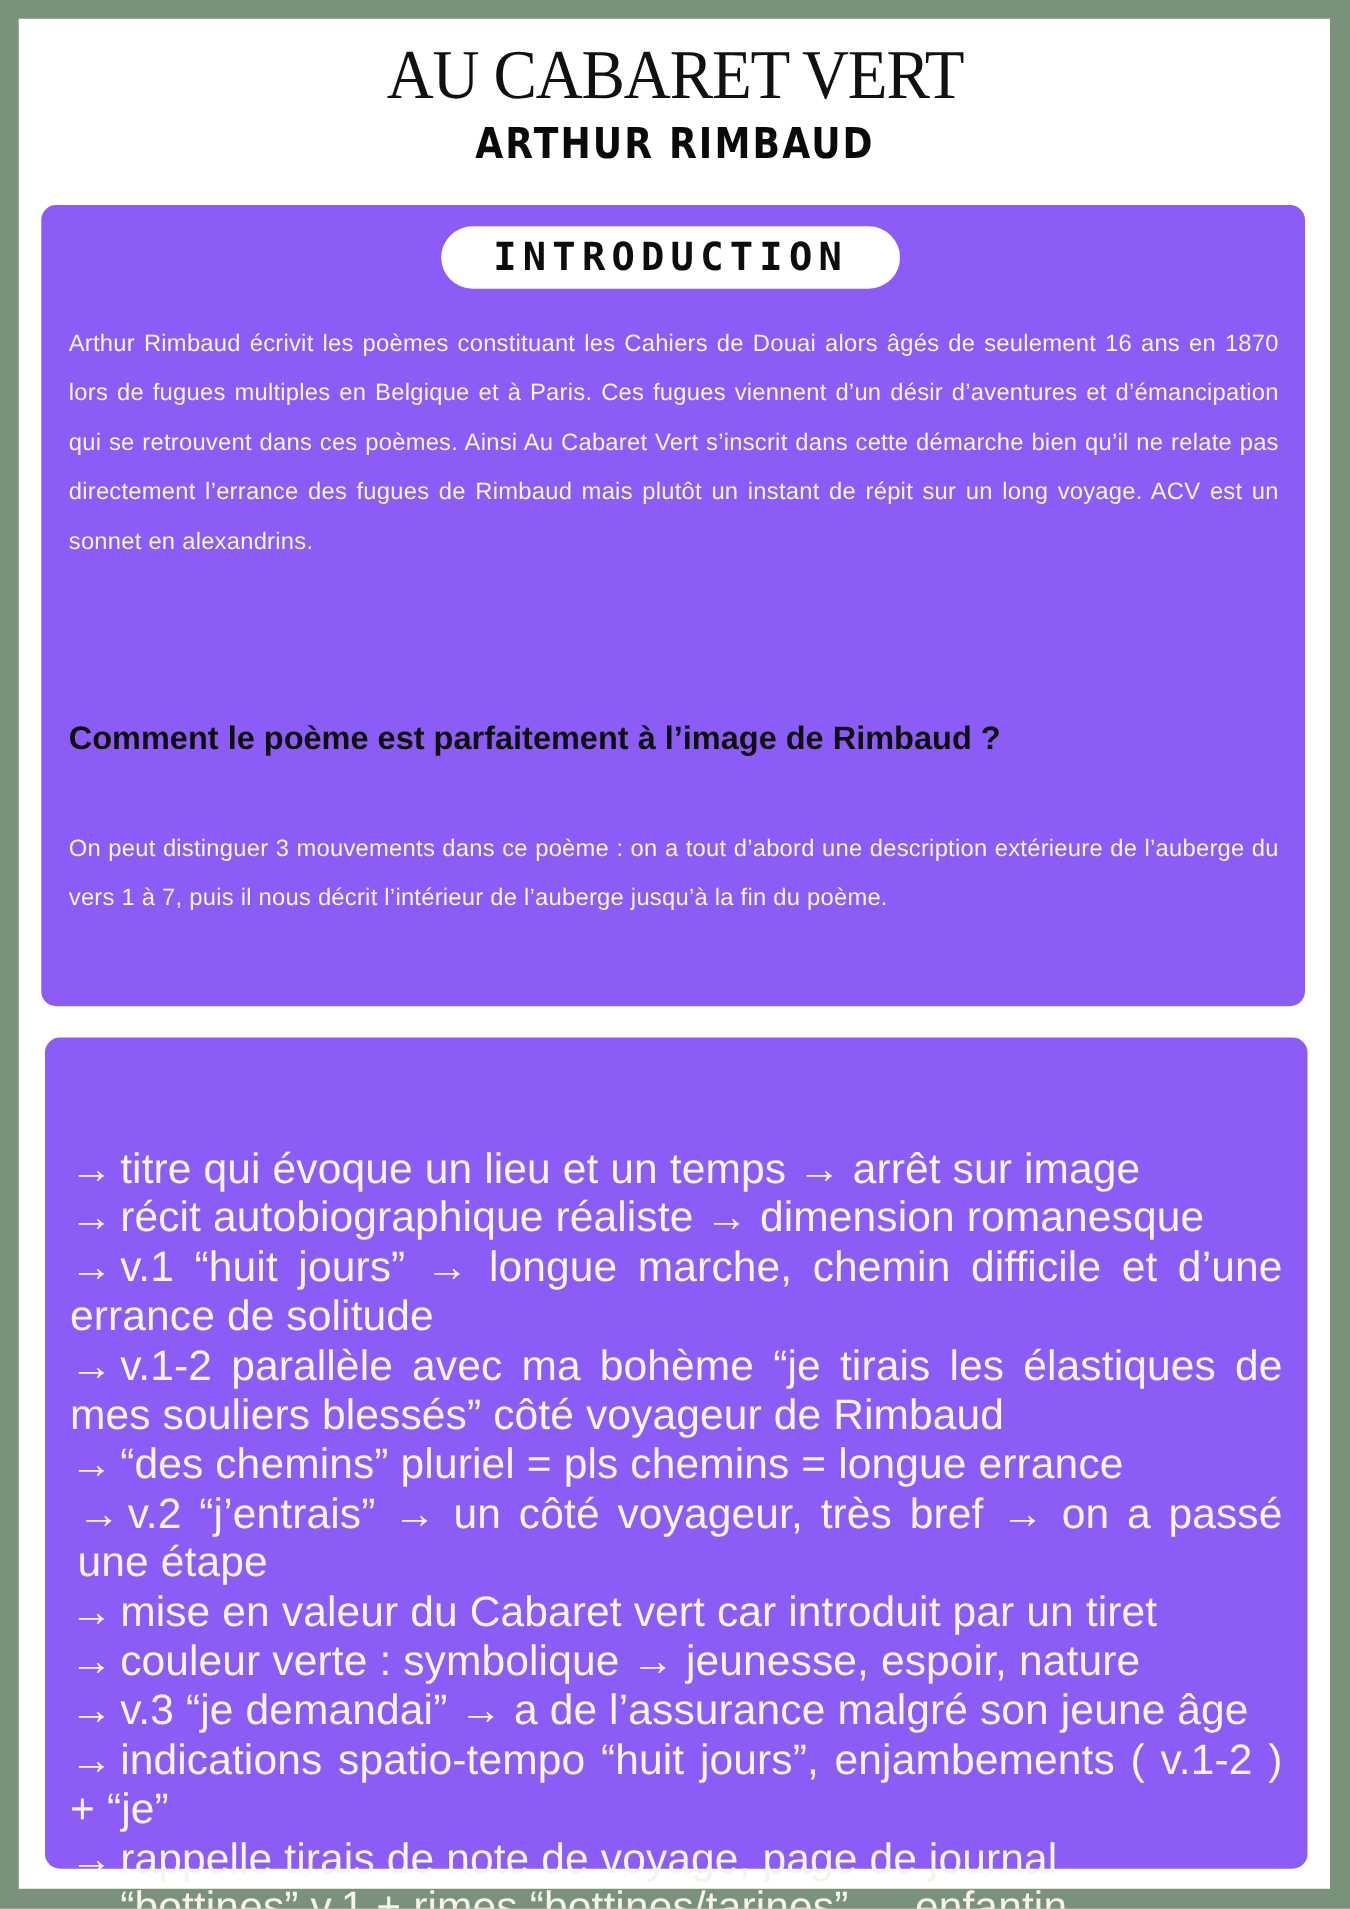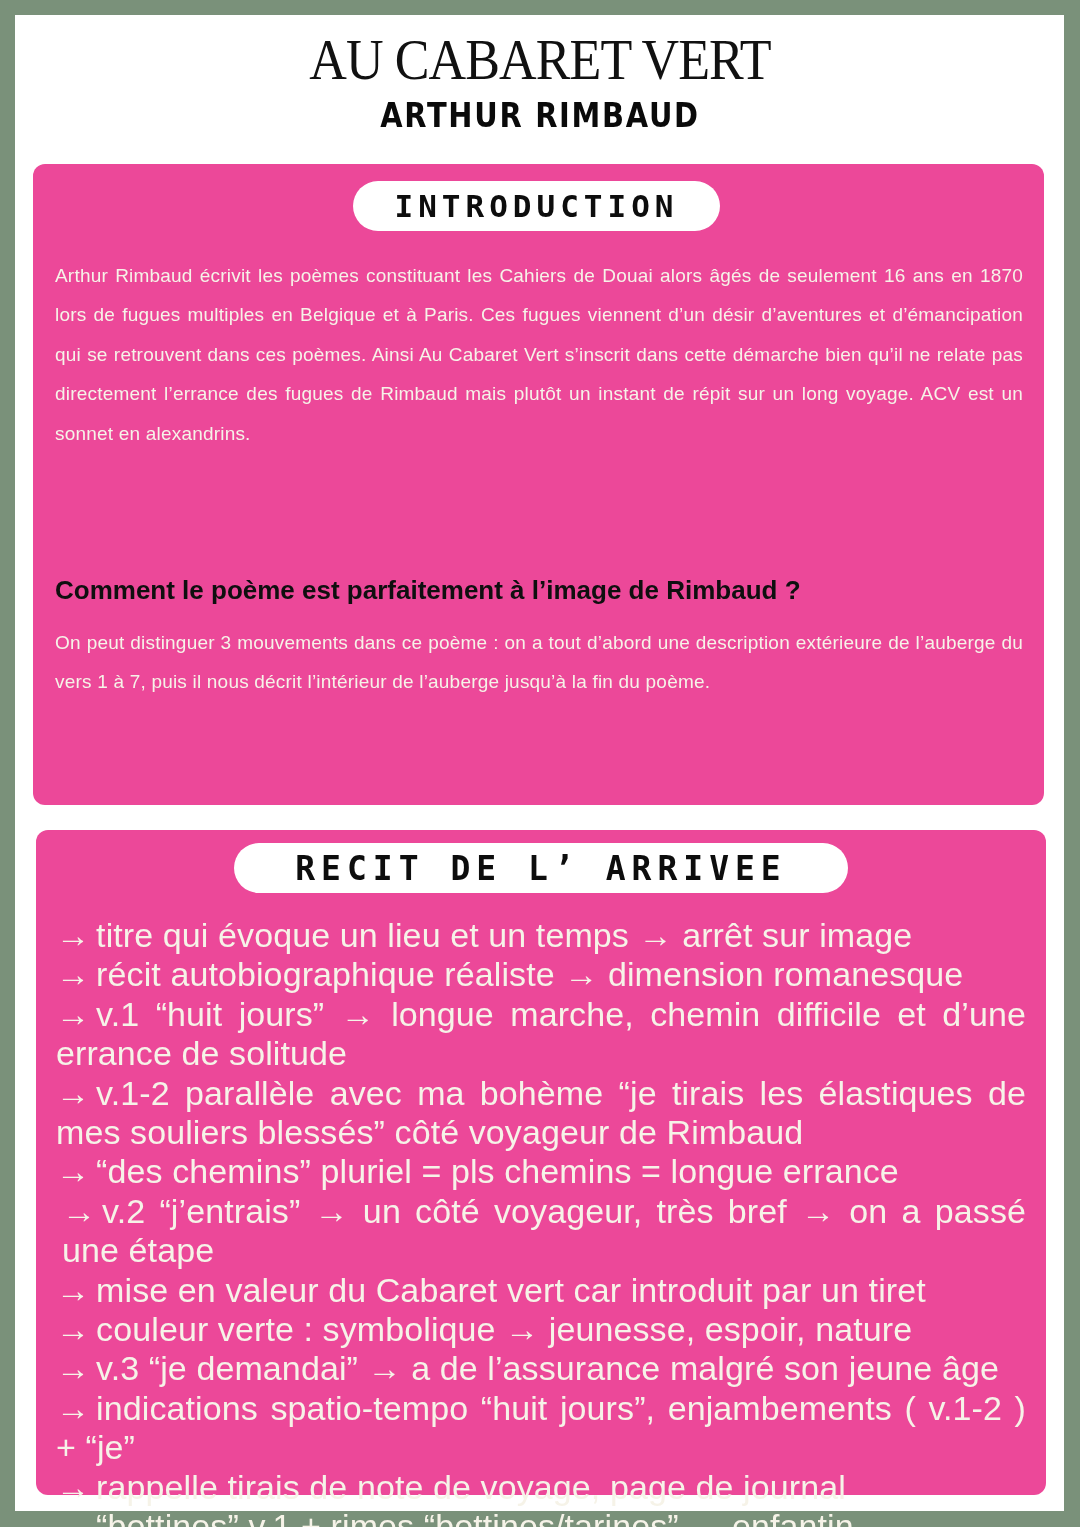--- a/index.html
+++ b/index.html
@@ -46,21 +46,21 @@
       font-weight: bold;
       font-size: 34px;
       line-height: 40px;
       color: #0a0a0a;
       letter-spacing: 2px;
       transform: scaleX(0.85);
       transform-origin: 540px 0;
     }
     .box {
       position: absolute;
-      background: #ec4899;
+      background: #8b5cf6;
       border-radius: 12px;
     }
     .box-intro {
       left: 33px;
       top: 164px;
       width: 1011px;
       height: 641px;
     }
     .box-recit {
       left: 36px;
@@ -111,21 +111,21 @@
       position: absolute;
       left: 22px;
       top: 406px;
       width: 968px;
       color: #0f0f0f;
       font-family: Liberation Sans, sans-serif;
       font-weight: bold;
       font-size: 26px;
       line-height: 40px;
     }
-    .para-2 { top: 459px; }
+    .para-2 { top: 496px; }
     .list {
       position: absolute;
       left: 20px;
       top: 86px;
       width: 970px;
       margin: 0;
       padding: 0;
       list-style: none;
     }
     .list li {
@@ -152,21 +152,20 @@
 <div class="author">ARTHUR RIMBAUD</div>
 
 <section class="box box-intro">
   <div class="pill pill-intro">INTRODUCTION</div>
   <p class="para para-1" style="margin:0;">Arthur Rimbaud écrivit les poèmes constituant les Cahiers de Douai alors âgés de seulement 16 ans en 1870 lors de fugues multiples en Belgique et à Paris. Ces fugues viennent d’un désir d’aventures et d’émancipation qui se retrouvent dans ces poèmes. Ainsi Au Cabaret Vert s’inscrit dans cette démarche bien qu’il ne relate pas directement l’errance des fugues de Rimbaud mais plutôt un instant de répit sur un long voyage. ACV est un sonnet en alexandrins.</p>
   <p class="question" style="margin:0;">Comment le poème est parfaitement à l’image de Rimbaud ?</p>
   <p class="para para-2" style="margin:0;">On peut distinguer 3 mouvements dans ce poème : on a tout d’abord une description extérieure de l’auberge du vers 1 à 7, puis il nous décrit l’intérieur de l’auberge jusqu’à la fin du poème.</p>
 </section>
 
 <section class="box box-recit">
-  <div class="pill pill-recit">RECIT DE L’ ARRIVEE</div>
   <ul class="list">
     <li><span class="arrow">→</span><span>titre qui évoque un lieu et un temps → arrêt sur image</span></li>
     <li><span class="arrow">→</span><span>récit autobiographique réaliste → dimension romanesque</span></li>
     <li class="j"><span class="arrow">→</span><span>v.1 “huit jours” → longue marche, chemin difficile et d’une errance de solitude</span></li>
     <li class="j"><span class="arrow">→</span><span>v.1-2 parallèle avec ma bohème “je tirais les élastiques de mes souliers blessés” côté voyageur de Rimbaud</span></li>
     <li><span class="arrow">→</span><span>“des chemins” pluriel = pls chemins = longue errance</span></li>
     <li class="indent"><span class="arrow">→</span><span>v.2 “j’entrais” → un côté voyageur, très bref → on a passé une étape</span></li>
     <li><span class="arrow">→</span><span>mise en valeur du Cabaret vert car introduit par un tiret</span></li>
     <li><span class="arrow">→</span><span>couleur verte : symbolique → jeunesse, espoir, nature</span></li>
     <li><span class="arrow">→</span><span>v.3 “je demandai” → a de l’assurance malgré son jeune âge</span></li>

